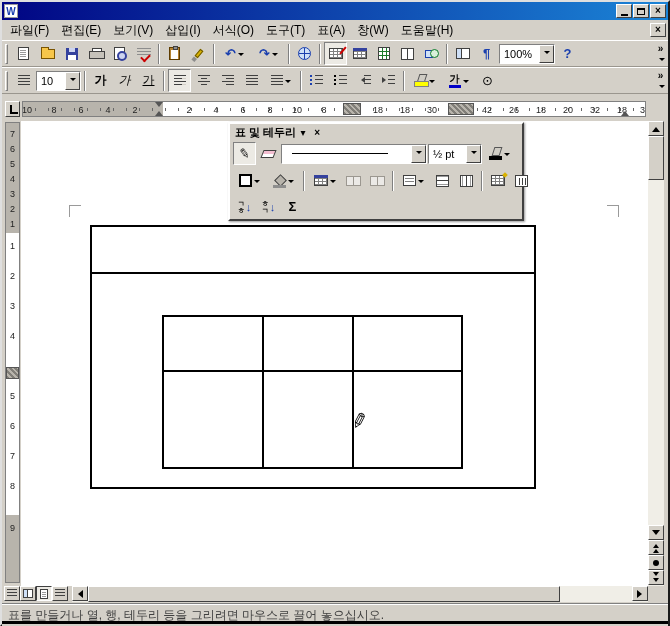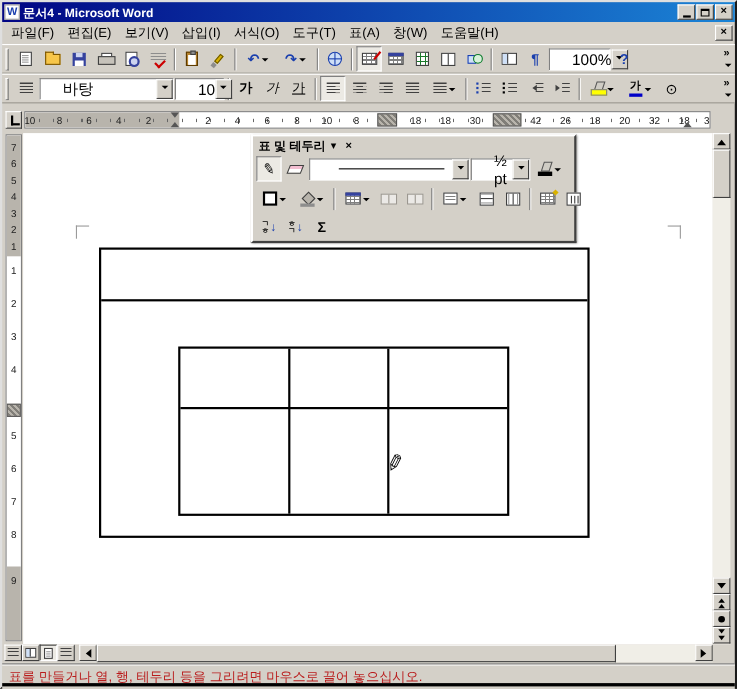--- a/index.html
+++ b/index.html
@@ -19,21 +19,21 @@
 
 .toolbar{position:absolute;left:0;right:0;height:27px;display:flex;align-items:center;gap:1px;padding-left:1px;background:#d4d0c8;border-top:1px solid #fff;border-bottom:1px solid #9a968e}
 #tb1{top:38px}#tb2{top:65px}
 .handle{width:3px;height:20px;border:1px solid;border-color:#fff #808080 #808080 #fff;margin:0 3px 0 2px;flex:none}
 .tb{width:23px;height:23px;display:flex;align-items:center;justify-content:center;position:relative;border:1px solid transparent;flex:none}
 .tbdd{width:33px}
 .tb.pressed{border-color:#808080 #fff #fff #808080;background:#eceae4}
 .tb.disabled{opacity:.55}
 .dd{width:0;height:0;border:3px solid transparent;border-top:3px solid #000;margin-top:4px;margin-left:2px}
 .sep{width:2px;height:20px;border-left:1px solid #808080;border-right:1px solid #fff;margin:0 2px;flex:none}
-.combo{height:20px;background:#fff;border:1px solid;border-color:#808080 #fff #fff #808080;display:flex;align-items:center;font-size:14px;padding-left:20px;position:relative;flex:none;color:#000}
+.combo{height:20px;background:#fff;border:1px solid;border-color:#808080 #fff #fff #808080;display:flex;align-items:center;font-size:11px;padding-left:4px;position:relative;flex:none;color:#000}
 .cb-arrow{margin-left:auto;width:15px;height:18px;background:#d4d0c8;border:1px solid;border-color:#fff #404040 #404040 #fff;display:flex;align-items:center;justify-content:center;flex:none}
 .cb-arrow .dd{margin:0}
 .ovf{width:15px;height:25px;margin-left:auto;display:flex;flex-direction:column;align-items:center;justify-content:center;font-size:10px;font-weight:bold;color:#000;flex:none}
 .glyph-blue{color:#1a3fae;font-size:13px;font-weight:bold}
 .glyph-para{color:#1a3fae;font-size:13px;font-weight:bold}
 
 .ic{position:relative;display:block;flex:none}
 .i-page{width:11px;height:13px;background:#fff;border:1px solid #404040}
 .i-page::after{content:"";position:absolute;left:1px;top:2px;width:6px;height:1px;background:#9a9a9a;box-shadow:0 2px 0 #9a9a9a,0 4px 0 #9a9a9a,0 6px 0 #9a9a9a}
 .i-folder{width:14px;height:10px;background:#f7c64a;border:1px solid #7a5400}
@@ -163,31 +163,30 @@
 .vb.pressed{border-color:#404040 #fff #fff #404040;background:#eceae4}
 .vi-norm{width:10px;height:9px;background:repeating-linear-gradient(#404040 0 1px,transparent 1px 3px)}
 .vi-web{width:10px;height:9px;border:1px solid #404040;background:#fff;position:relative}
 .vi-web::before{content:"";position:absolute;left:0;top:0;bottom:0;width:3px;background:#cfe0f7;border-right:1px solid #404040}
 .vi-print{width:8px;height:10px;border:1px solid #404040;background:#fff;position:relative}
 .vi-print::before{content:"";position:absolute;left:1px;top:2px;width:4px;height:1px;background:#9a9a9a;box-shadow:0 2px 0 #9a9a9a,0 4px 0 #9a9a9a}
 .vi-outline{width:10px;height:9px;background:repeating-linear-gradient(#404040 0 1px,transparent 1px 3px);background-size:10px 9px}
 .thumb-h{position:absolute;top:0;left:84px;width:472px;height:16px;background:#d4d0c8;border:1px solid;border-color:#fff #404040 #404040 #fff}
 .corner{position:absolute;left:646px;top:584px;width:16px;height:16px;background:#d4d0c8}
 
-.statusbar{position:absolute;left:0;right:0;top:601px;height:24px;background:#d4d0c8;border-top:1px solid #808080;box-shadow:inset 0 1px 0 #fff;display:flex;align-items:center;padding-left:6px;font-size:12px;color:#b91c1c}
+.statusbar{position:absolute;left:0;right:0;top:601px;height:24px;background:#d4d0c8;border-top:1px solid #808080;box-shadow:inset 0 1px 0 #fff;display:flex;align-items:center;padding-left:6px;font-size:12px;color:#404040}
 .bottom-edge{position:absolute;left:0;right:0;bottom:0;height:3px;background:#000}
 </style>
 </head>
 <body>
 
 <div class="window">
 
   <div class="titlebar">
     <span class="win-icon">W</span>
-    <span>문서4 - Microsoft Word</span>
     <span class="tb-ctrls">
       <span class="cbtn16">
           <i class="g-min"></i>
         </span>
       <span class="cbtn16">
           <i class="g-max"></i>
         </span>
       <span class="cbtn16">
           <span>×</span>
         </span>
@@ -285,26 +284,20 @@
         <span>»</span>
         <i class="dd"></i>
       </span>
   </div>
 
   <div class="toolbar" id="tb2">
     <span class="handle"></span>
     <span class="tb">
         <i class="ic i-lines"></i>
       </span>
-    <div class="combo" style="width:122px">
-      <span>바탕</span>
-      <span class="cb-arrow">
-          <i class="dd"></i>
-        </span>
-    </div>
     <div class="combo" style="width:45px">
       <span>10</span>
       <span class="cb-arrow">
           <i class="dd"></i>
         </span>
     </div>
     <span class="sep"></span>
     <span class="tb">
         <span style="font-weight:bold;font-size:12px">가</span>
       </span>

